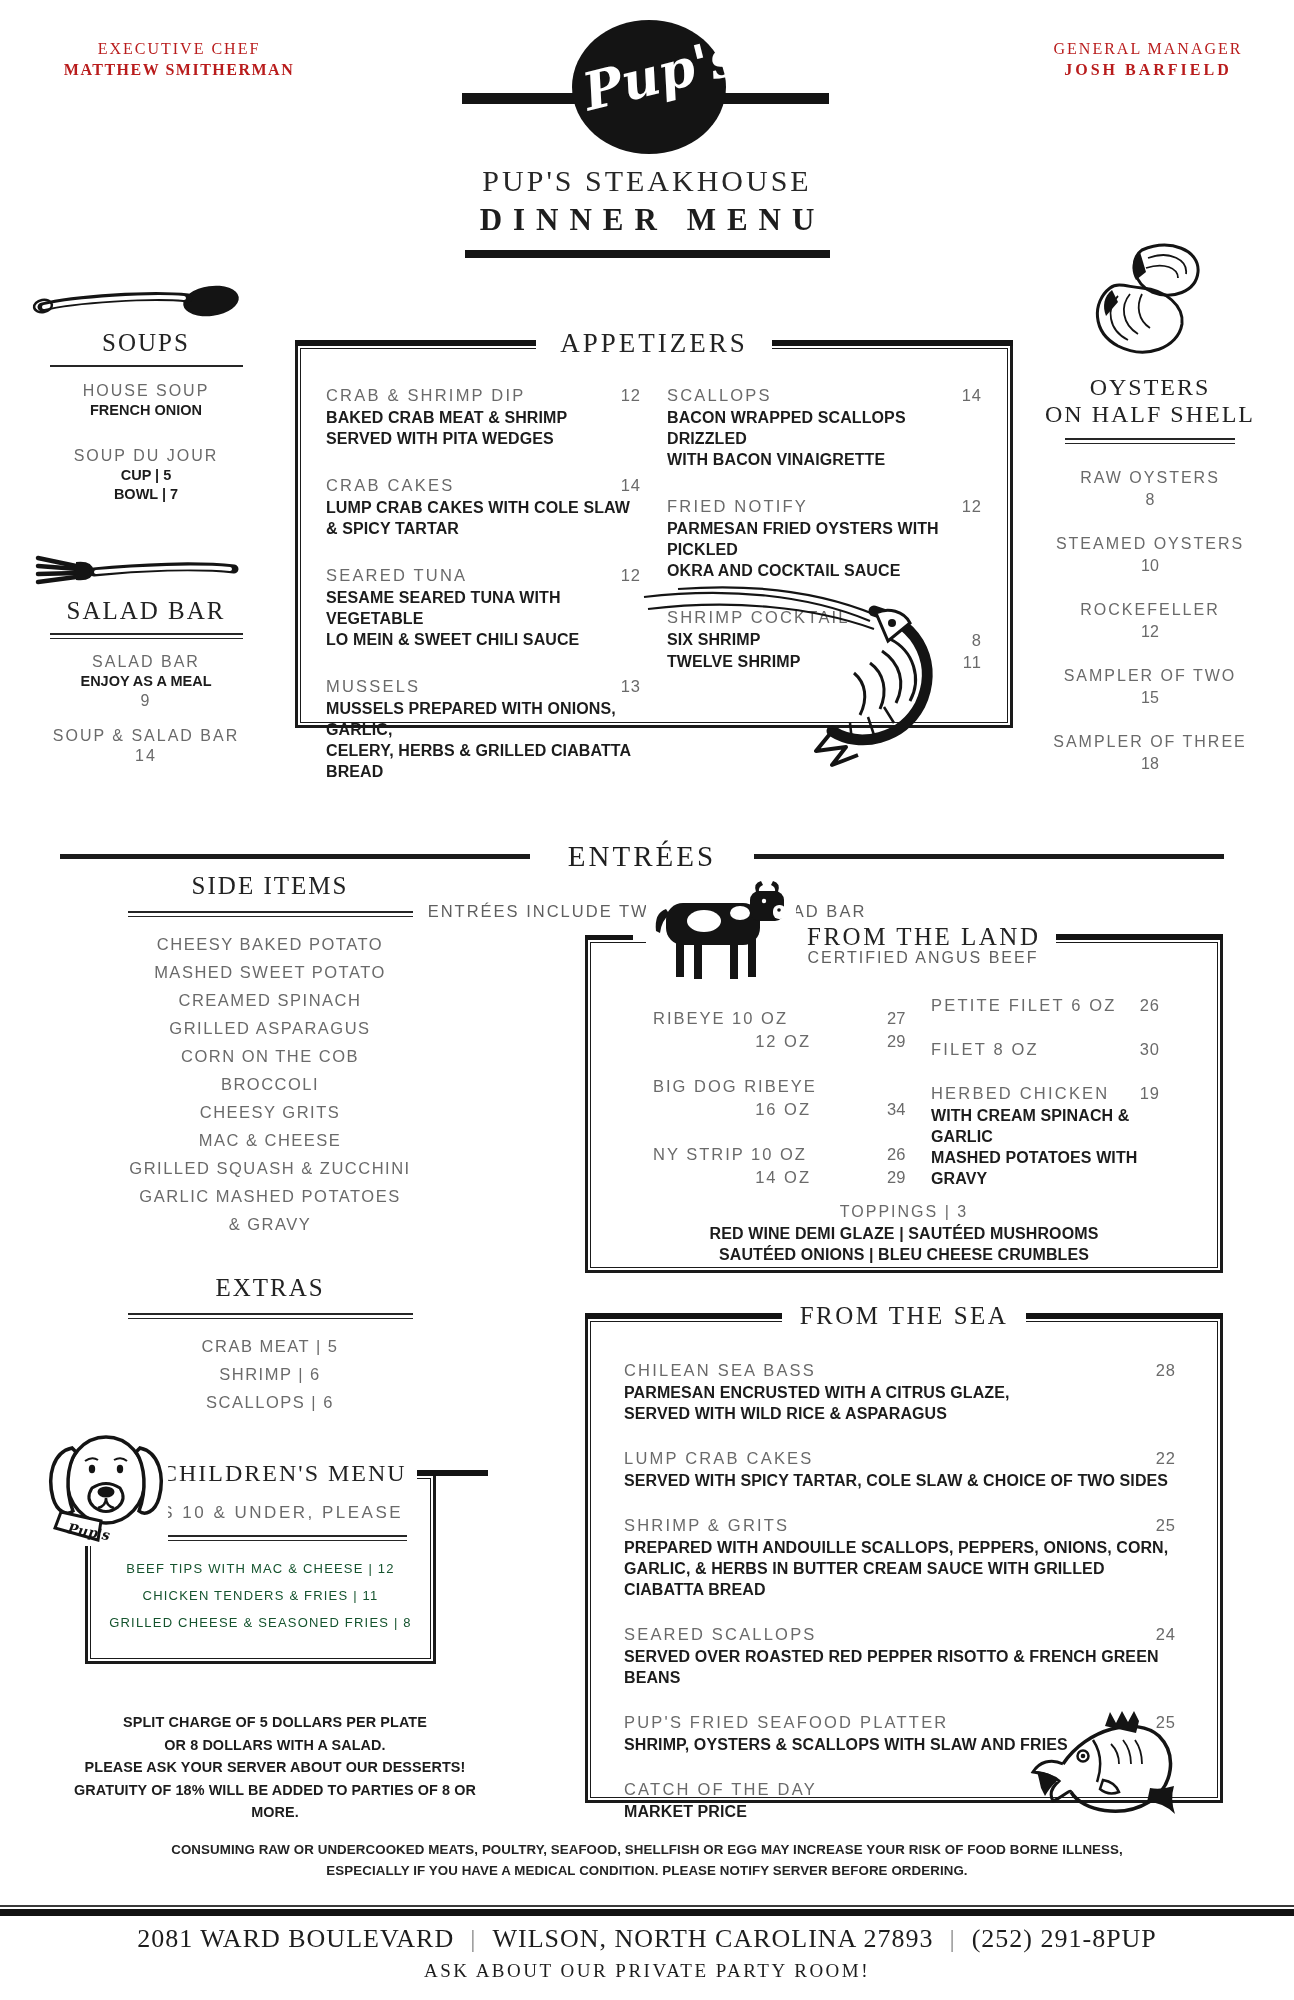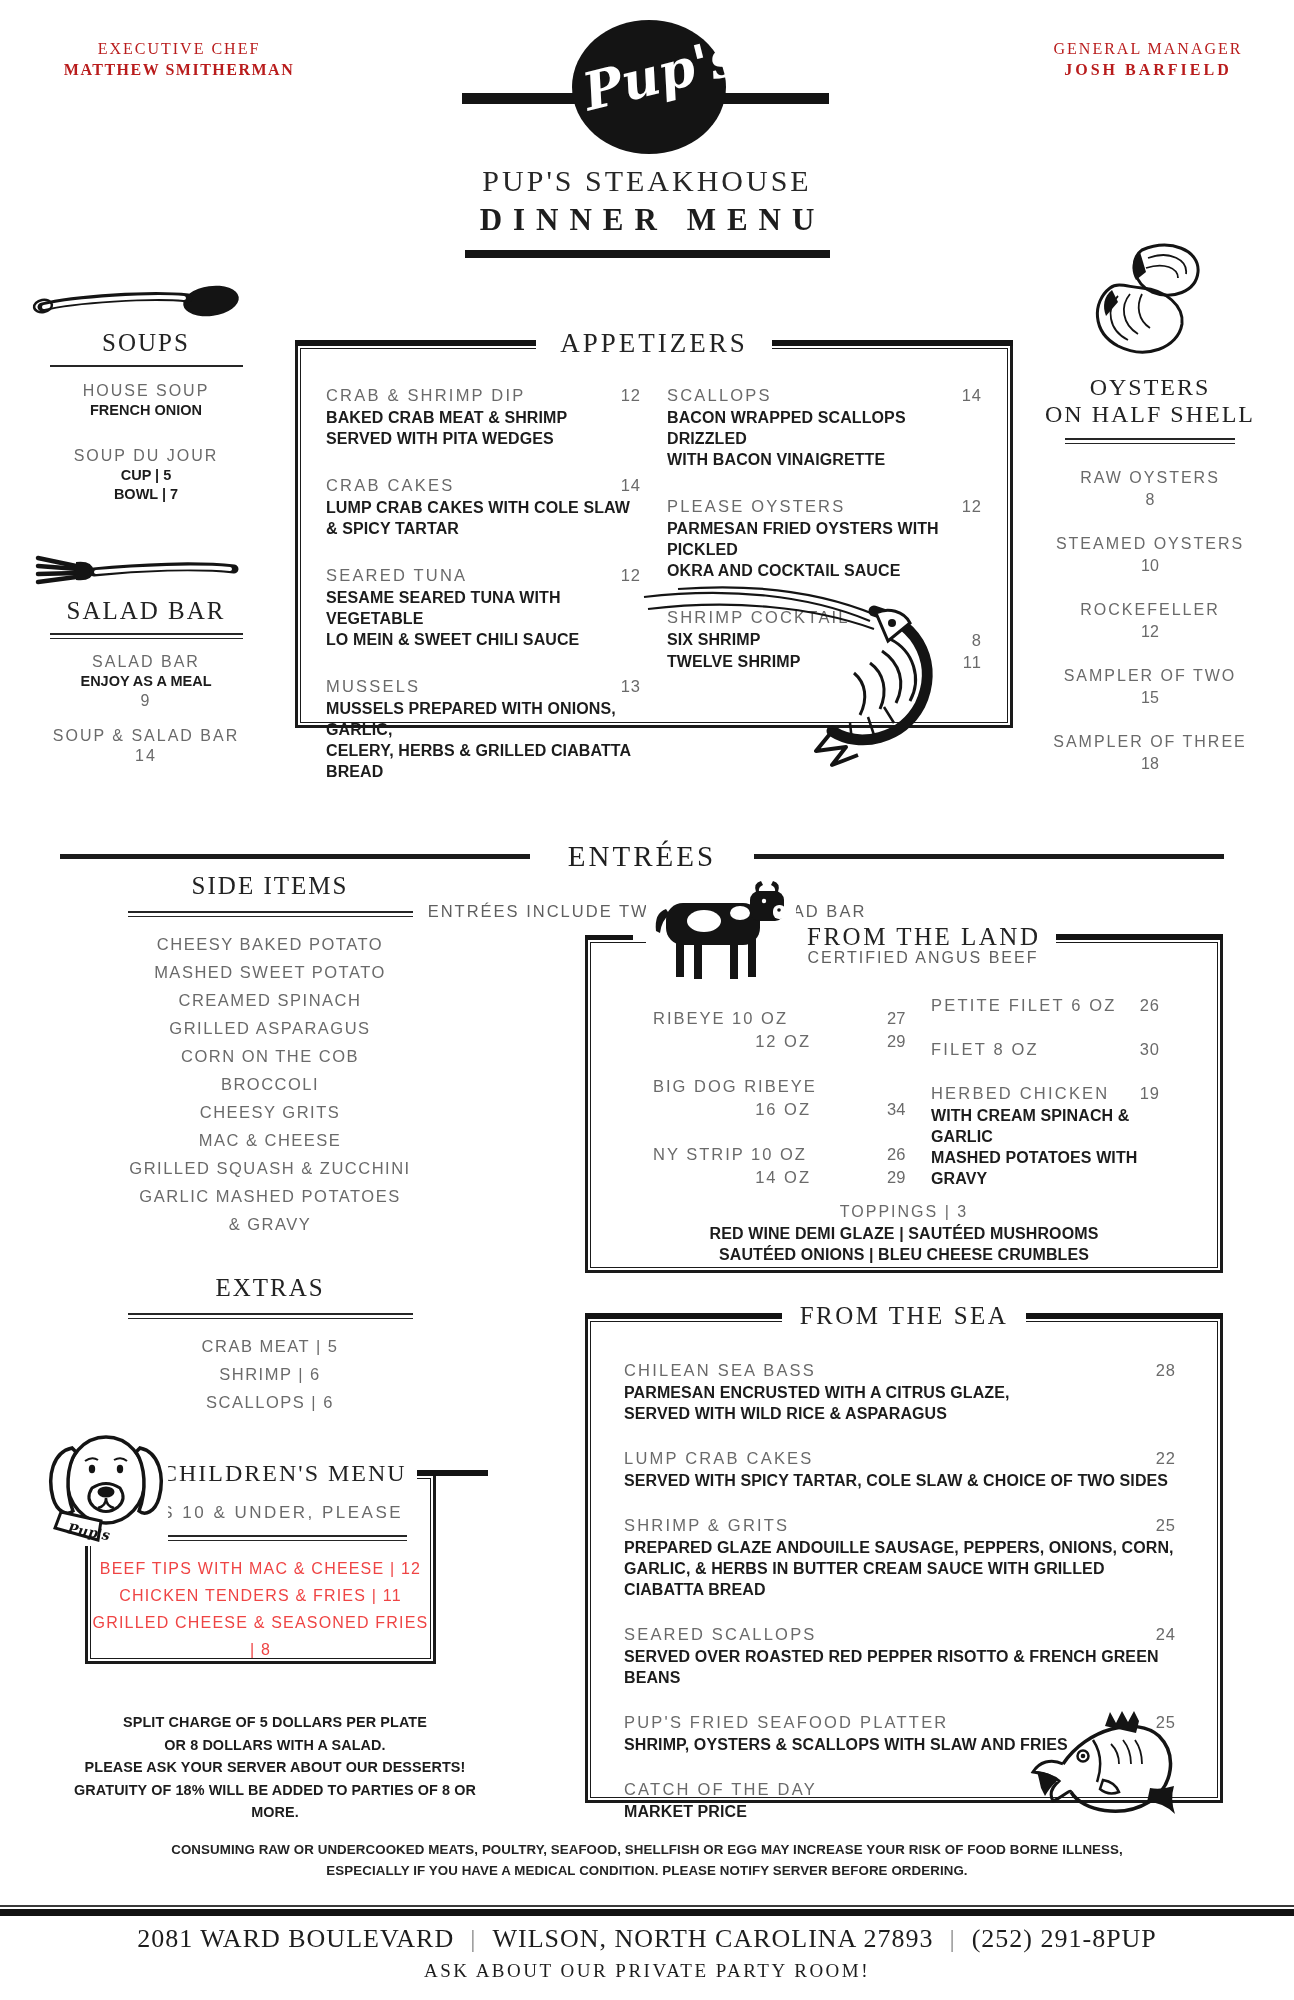--- a/index.html
+++ b/index.html
@@ -85,21 +85,21 @@
   .land-right .irow{margin-bottom:20px;}
   .toppings{position:absolute;bottom:5px;left:0;right:0;text-align:center;}
   .toppings .tt{color:#6a6a6a;letter-spacing:2px;font-size:16px;line-height:22px;}
   .toppings .desc{line-height:21px;}
 
   
   .child-box{left:85px;top:1473px;width:345px;height:188px;}
   .child-head{right:-55px;}
   .child-sub{margin-top:30px;text-align:center;color:#6a6a6a;letter-spacing:2.5px;font-size:17px;}
   .child-rule{width:292px;margin:12px auto 14px;}
-  .child-li{text-align:center;color:#ef4444;letter-spacing:1.2px;font-size:16px;line-height:27px;}
+  .child-li{text-align:center;color:#14532d;letter-spacing:1.2px;font-size:13px;line-height:27px;}
 
   
   .notes{position:absolute;left:55px;top:1711px;width:440px;text-align:center;}
   .notes .desc{line-height:22.5px;font-size:14.4px;}
 
   
   .sea-box{left:585px;top:1316px;width:632px;height:484px;}
   .sea-items{padding:42px 44px 0 36px;}
   .sea-item{margin-bottom:22px;}
 
@@ -215,21 +215,21 @@
         <div class="app-item">
           <div class="irow">
               <span class="iname">SCALLOPS</span>
               <span class="iprice">14</span>
             </div>
           <div class="desc">BACON WRAPPED SCALLOPS DRIZZLED</div>
           <div class="desc">WITH BACON VINAIGRETTE</div>
         </div>
         <div class="app-item">
           <div class="irow">
-              <span class="iname">PLEASE OYSTERS</span>
+              <span class="iname">FRIED NOTIFY</span>
               <span class="iprice">12</span>
             </div>
           <div class="desc">PARMESAN FRIED OYSTERS WITH PICKLED</div>
           <div class="desc">OKRA AND COCKTAIL SAUCE</div>
         </div>
         <div class="app-item">
           <div class="irow">
               <span class="iname">SHRIMP COCKTAIL</span>
             </div>
           <div class="optrow">
@@ -466,21 +466,21 @@
             <span class="iprice">22</span>
           </div>
         <div class="desc">SERVED WITH SPICY TARTAR, COLE SLAW &amp; CHOICE OF TWO SIDES</div>
 
       </div>
       <div class="sea-item">
         <div class="irow">
             <span class="iname">SHRIMP &amp; GRITS</span>
             <span class="iprice">25</span>
           </div>
-        <div class="desc">PREPARED GLAZE ANDOUILLE SAUSAGE, PEPPERS, ONIONS, CORN,</div>
+        <div class="desc">PREPARED WITH ANDOUILLE SCALLOPS, PEPPERS, ONIONS, CORN,</div>
         <div class="desc">GARLIC, &amp; HERBS IN BUTTER CREAM SAUCE WITH GRILLED CIABATTA BREAD</div>
       </div>
       <div class="sea-item">
         <div class="irow">
             <span class="iname">SEARED SCALLOPS</span>
             <span class="iprice">24</span>
           </div>
         <div class="desc">SERVED OVER ROASTED RED PEPPER RISOTTO &amp; FRENCH GREEN BEANS</div>
 
       </div>

